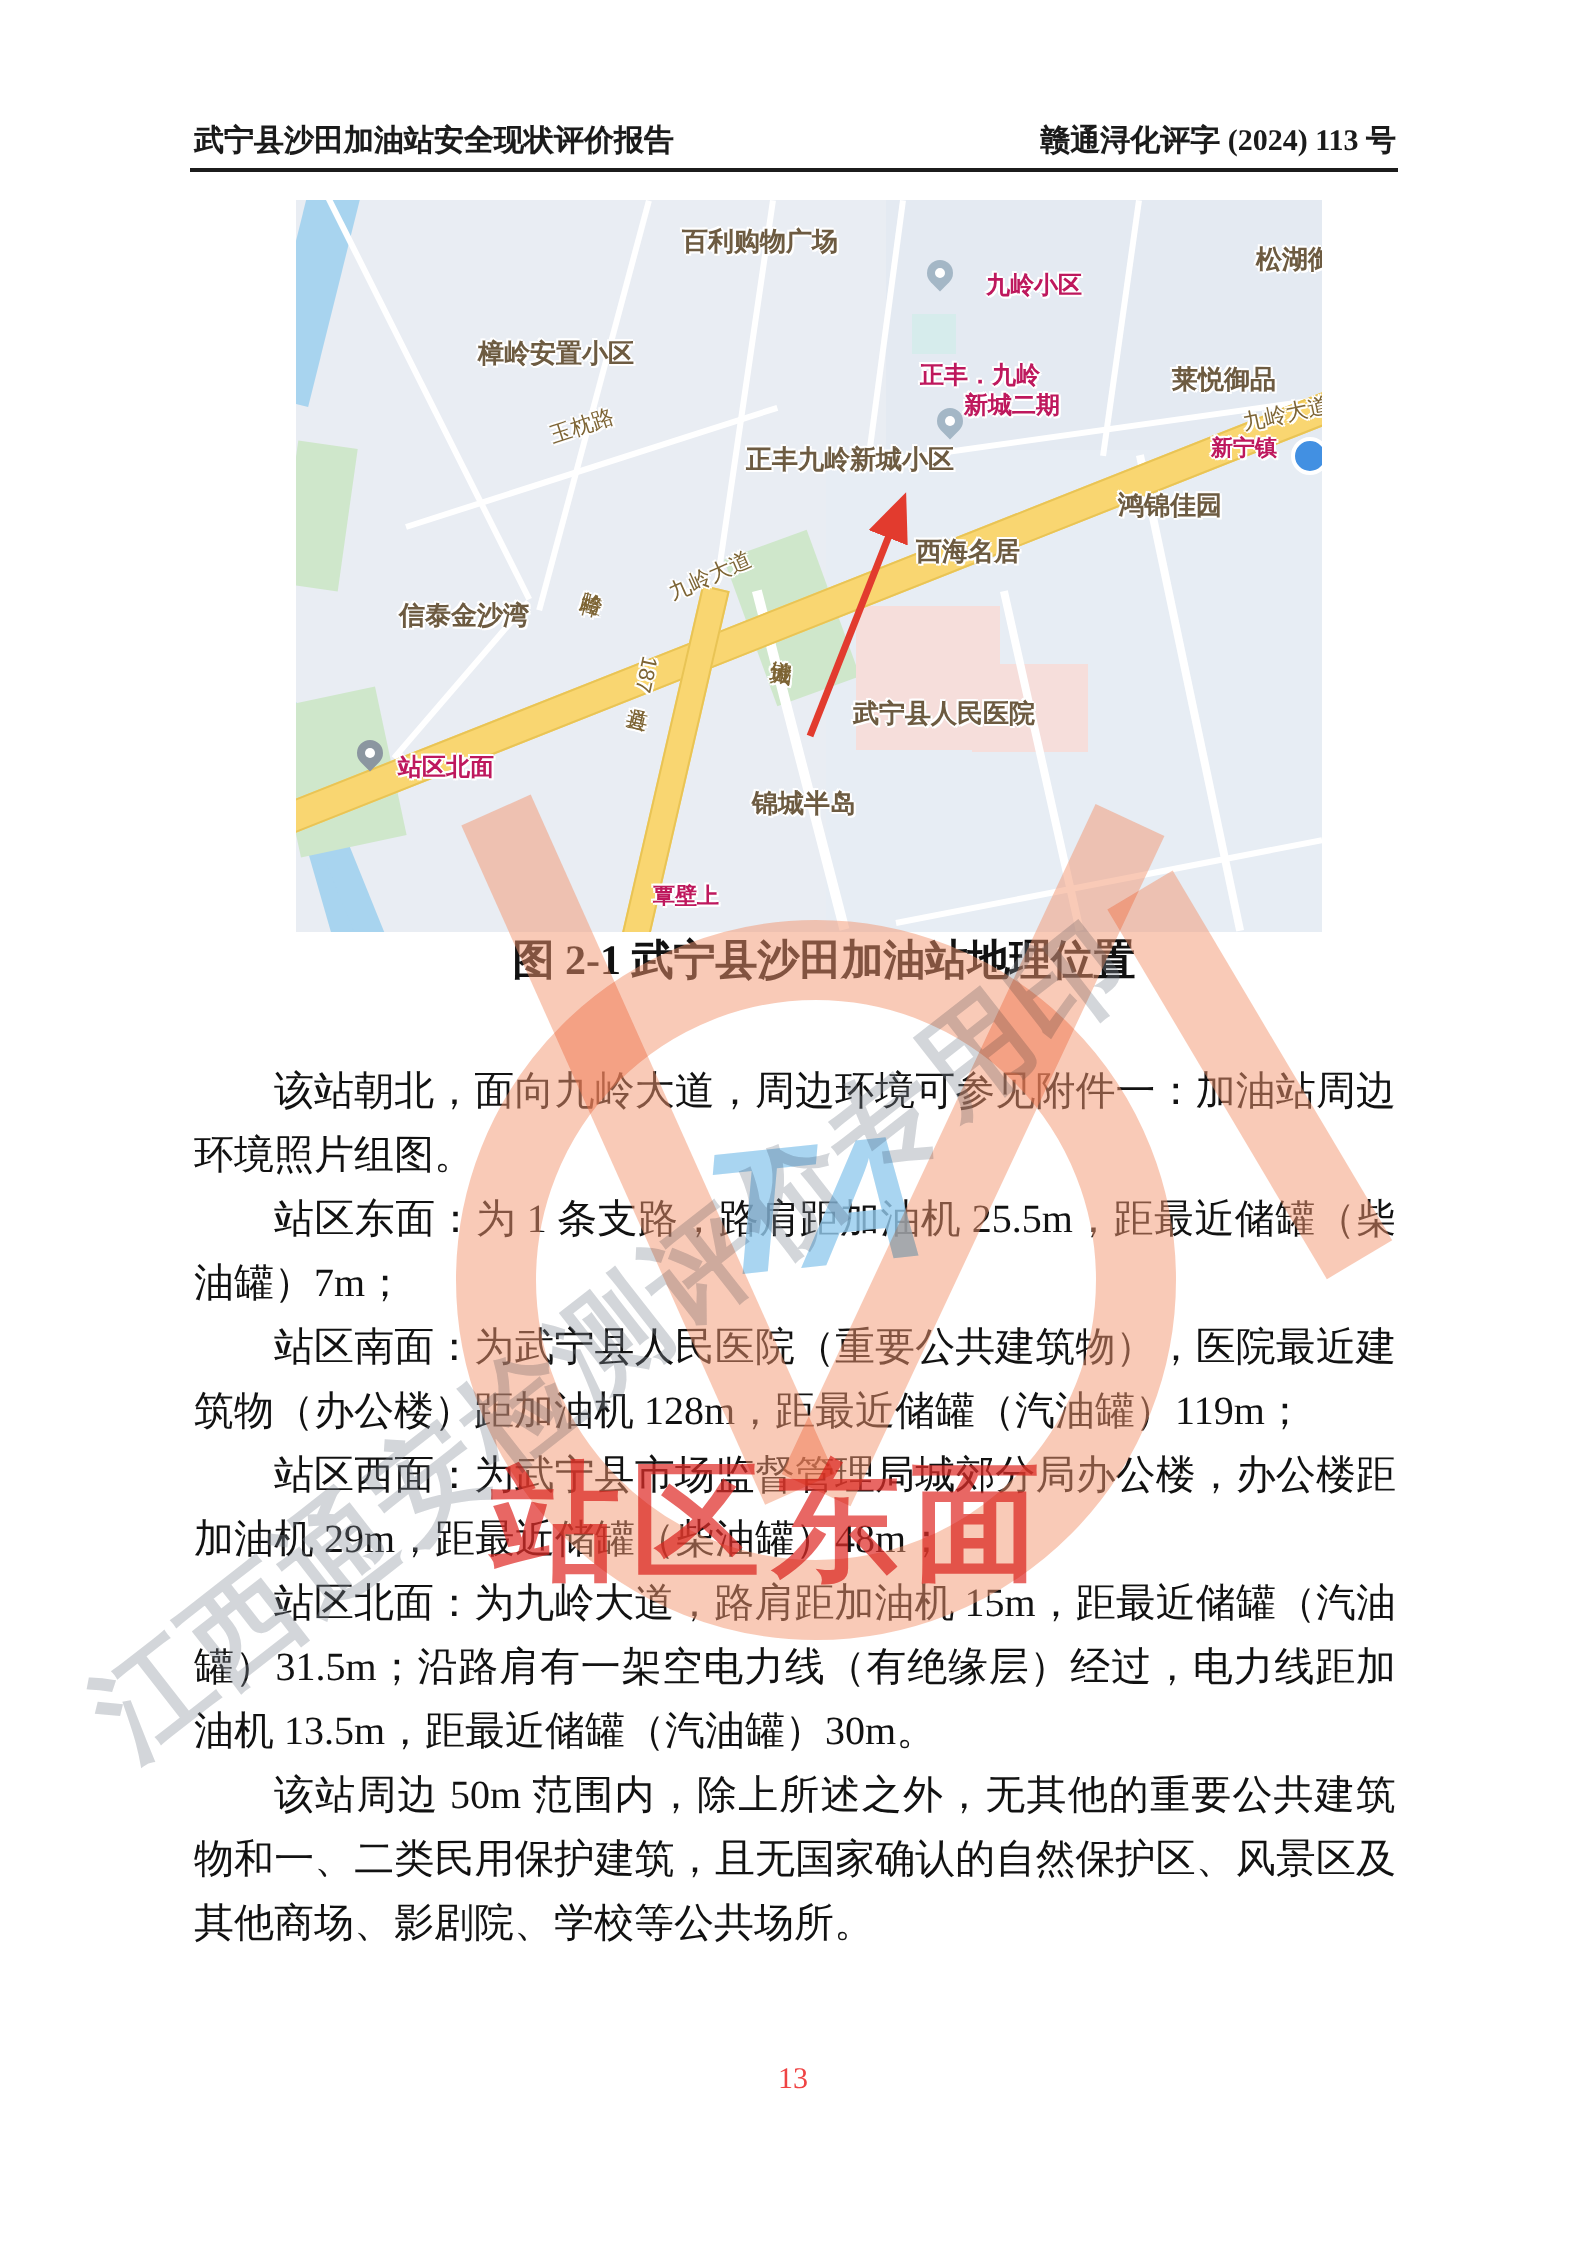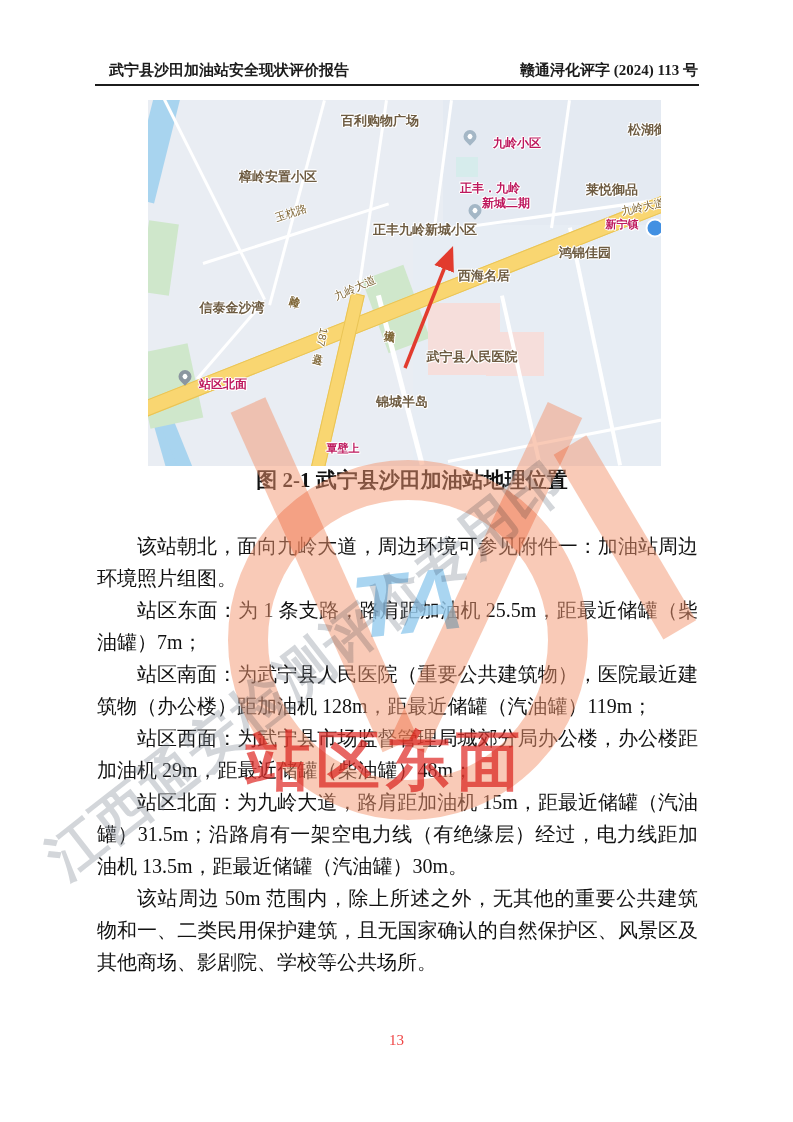--- a/index.html
+++ b/index.html
@@ -1,19 +1,19 @@
 <!DOCTYPE html>
 <html><head>
 <meta charset="utf-8">
 <style>
   html,body{margin:0;padding:0;background:#888;}
   .page{position:relative;width:793px;height:1122px;background:#ffffff;margin:0 auto;
         font-family:"Liberation Serif","DejaVu Serif",serif;overflow:hidden;}
   
-  .hdr-left{position:absolute;left:97px;top:61px;font-size:15px;font-weight:700;color:#1b1b1b;margin-left:12px;}
+  .hdr-left{position:absolute;left:97px;top:61px;font-size:15px;font-weight:700;color:#1b1b1b;}
   .hdr-right{position:absolute;right:95px;top:61px;font-size:15px;font-weight:700;color:#1b1b1b;}
   .hdr-rule{position:absolute;left:95px;top:84px;width:604px;border-top:2px solid #1c1c1c;}
   
   .map{position:absolute;left:148px;top:100px;width:513px;height:366px;background:#e9edf3;
        overflow:hidden;font-family:"Liberation Sans","DejaVu Sans",sans-serif;z-index:1;}
   .map *{position:absolute;}
   .blk{background:#e4eaf2;}
   .water{background:#a8d4ef;}
   .green{background:#cfe7cb;}
   .pink{background:#f6dedb;}

